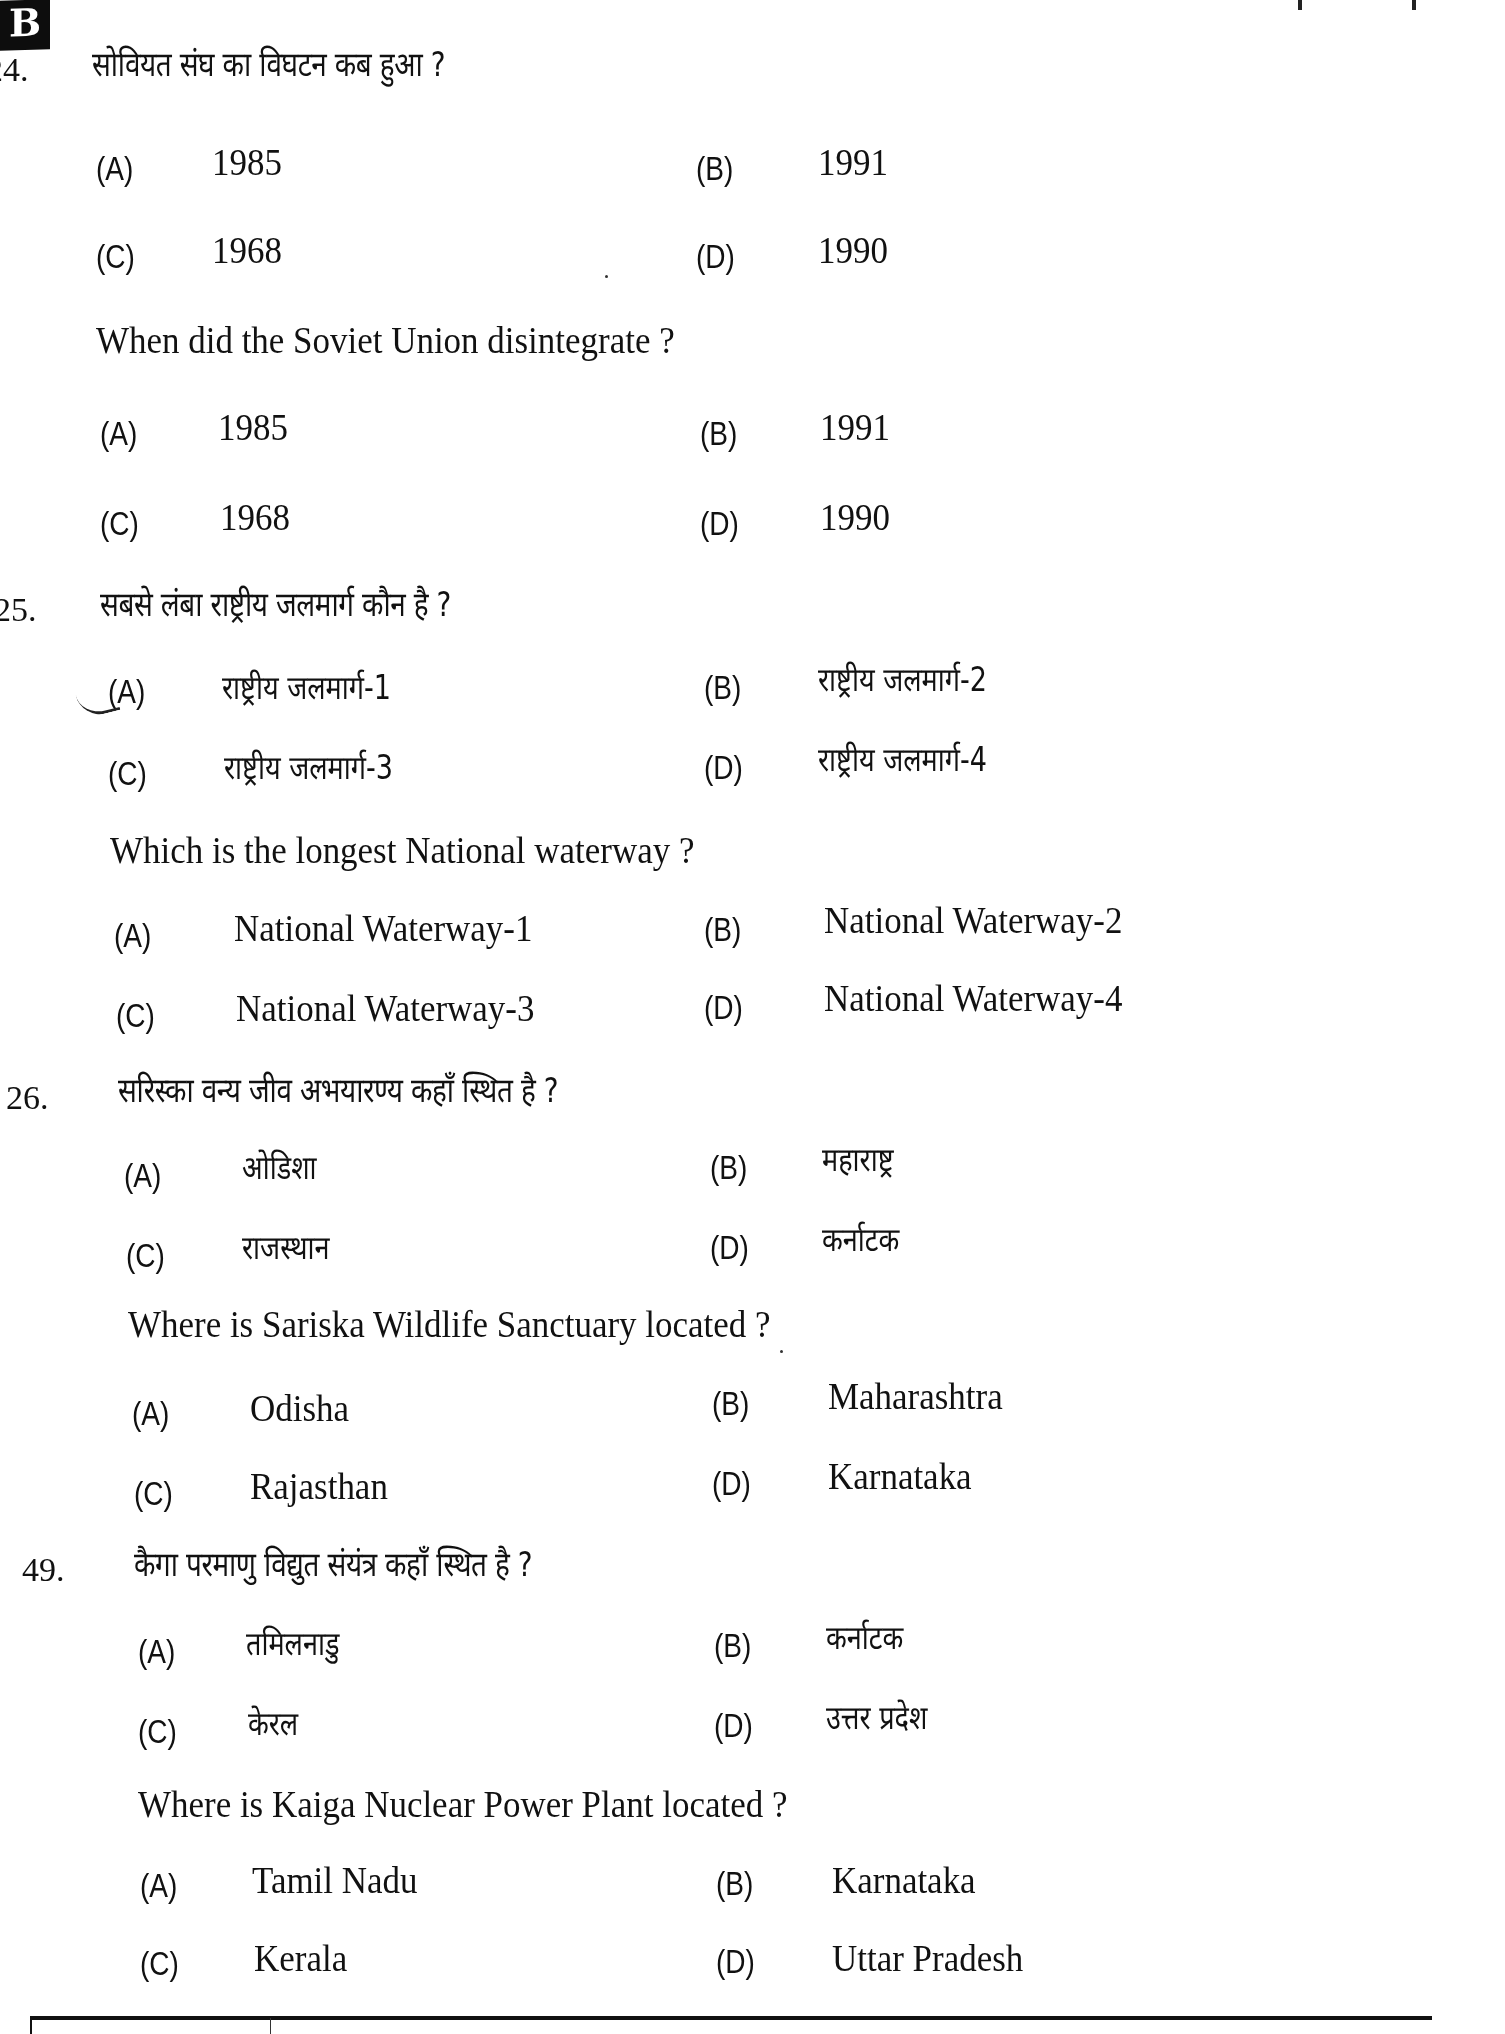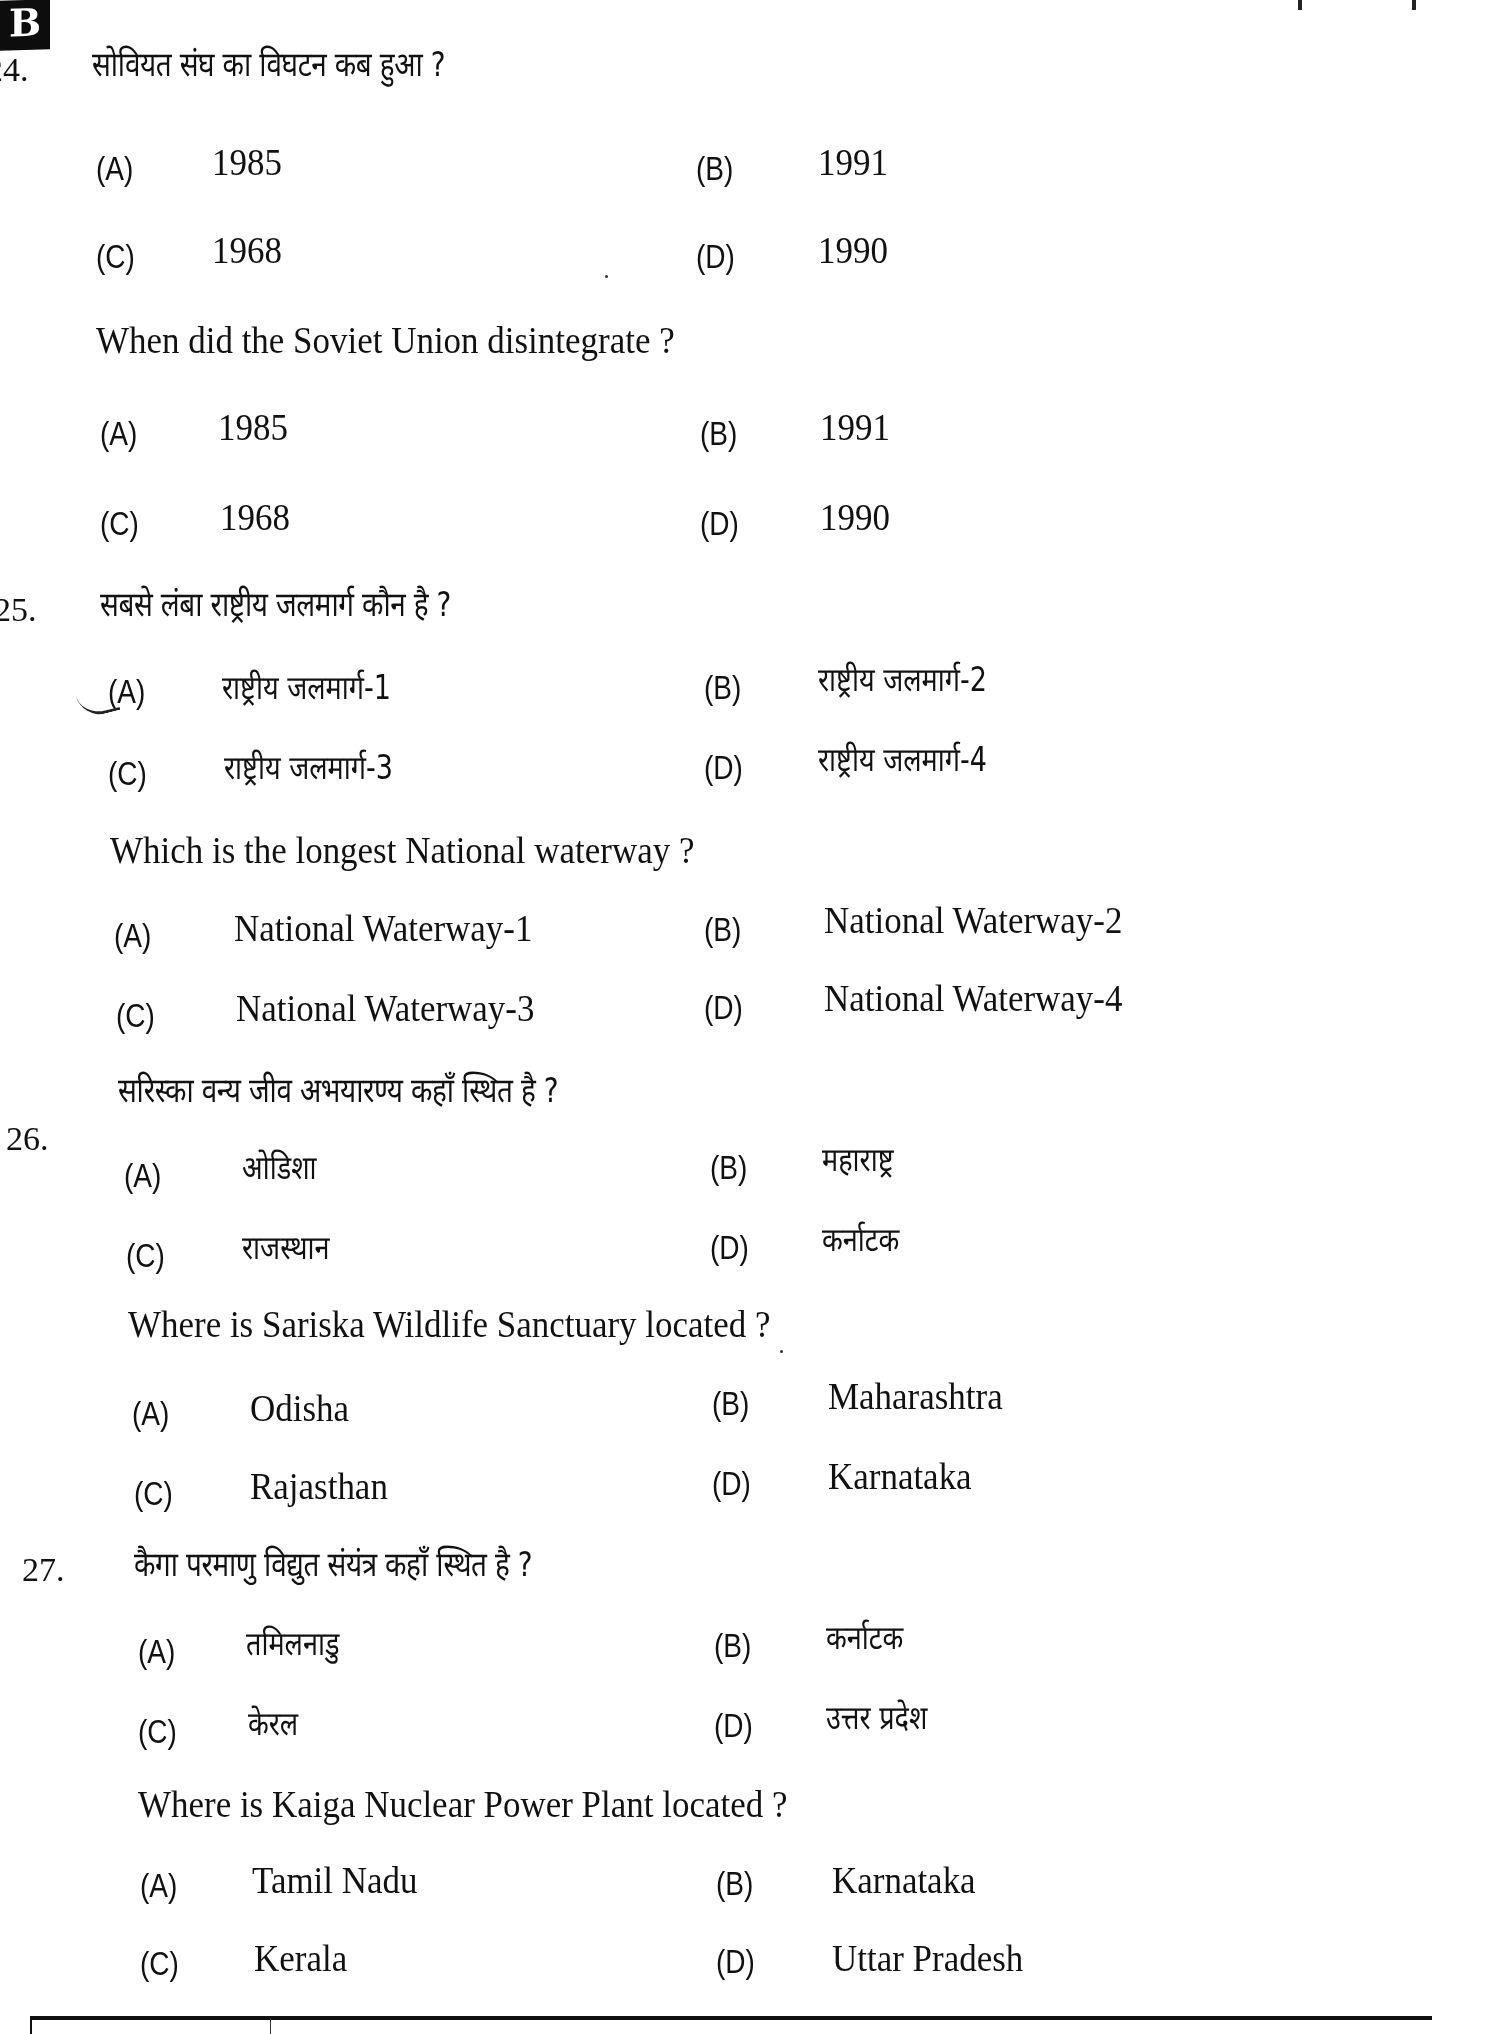--- a/index.html
+++ b/index.html
@@ -84,21 +84,21 @@
   <span class="abs val" style="left:234px; top:904px;">National Waterway-1</span>
   <span class="abs lbl" style="left:704px; top:906px;">(B)</span>
   <span class="abs val" style="left:824px; top:896px;">National Waterway-2</span>
   <span class="abs lbl" style="left:116px; top:992px;">(C)</span>
   <span class="abs val" style="left:236px; top:984px;">National Waterway-3</span>
   <span class="abs lbl" style="left:704px; top:984px;">(D)</span>
   <span class="abs val" style="left:824px; top:974px;">National Waterway-4</span>
 </div>
 
 <div>
-  <span class="abs qnum" style="left:6px; top:1117px;">26.</span>
+  <span class="abs qnum" style="left:6px; top:1076px;">26.</span>
   <span class="abs qhi" style="left:118px; top:1066px;">सरिस्का वन्य जीव अभयारण्य कहाँ स्थित है ?</span>
 
   <span class="abs lbl" style="left:124px; top:1152px;">(A)</span>
   <span class="abs valhi" style="left:242px; top:1144px;">ओडिशा</span>
   <span class="abs lbl" style="left:710px; top:1144px;">(B)</span>
   <span class="abs valhi" style="left:822px; top:1136px;">महाराष्ट्र</span>
   <span class="abs lbl" style="left:126px; top:1232px;">(C)</span>
   <span class="abs valhi" style="left:242px; top:1224px;">राजस्थान</span>
   <span class="abs lbl" style="left:710px; top:1224px;">(D)</span>
   <span class="abs valhi" style="left:822px; top:1216px;">कर्नाटक</span>
@@ -109,21 +109,21 @@
   <span class="abs val" style="left:250px; top:1384px;">Odisha</span>
   <span class="abs lbl" style="left:712px; top:1380px;">(B)</span>
   <span class="abs val" style="left:828px; top:1372px;">Maharashtra</span>
   <span class="abs lbl" style="left:134px; top:1470px;">(C)</span>
   <span class="abs val" style="left:250px; top:1462px;">Rajasthan</span>
   <span class="abs lbl" style="left:712px; top:1460px;">(D)</span>
   <span class="abs val" style="left:828px; top:1452px;">Karnataka</span>
 </div>
 
 <div>
-  <span class="abs qnum" style="left:22px; top:1548px;">27.</span>
+  <span class="abs qnum" style="left:22px; top:1548px;">49.</span>
   <span class="abs qhi" style="left:134px; top:1540px;">कैगा परमाणु विद्युत संयंत्र कहाँ स्थित है ?</span>
 
   <span class="abs lbl" style="left:138px; top:1628px;">(A)</span>
   <span class="abs valhi" style="left:246px; top:1620px;">तमिलनाडु</span>
   <span class="abs lbl" style="left:714px; top:1622px;">(B)</span>
   <span class="abs valhi" style="left:826px; top:1614px;">कर्नाटक</span>
   <span class="abs lbl" style="left:138px; top:1708px;">(C)</span>
   <span class="abs valhi" style="left:248px; top:1700px;">केरल</span>
   <span class="abs lbl" style="left:714px; top:1702px;">(D)</span>
   <span class="abs valhi" style="left:826px; top:1694px;">उत्तर प्रदेश</span>

